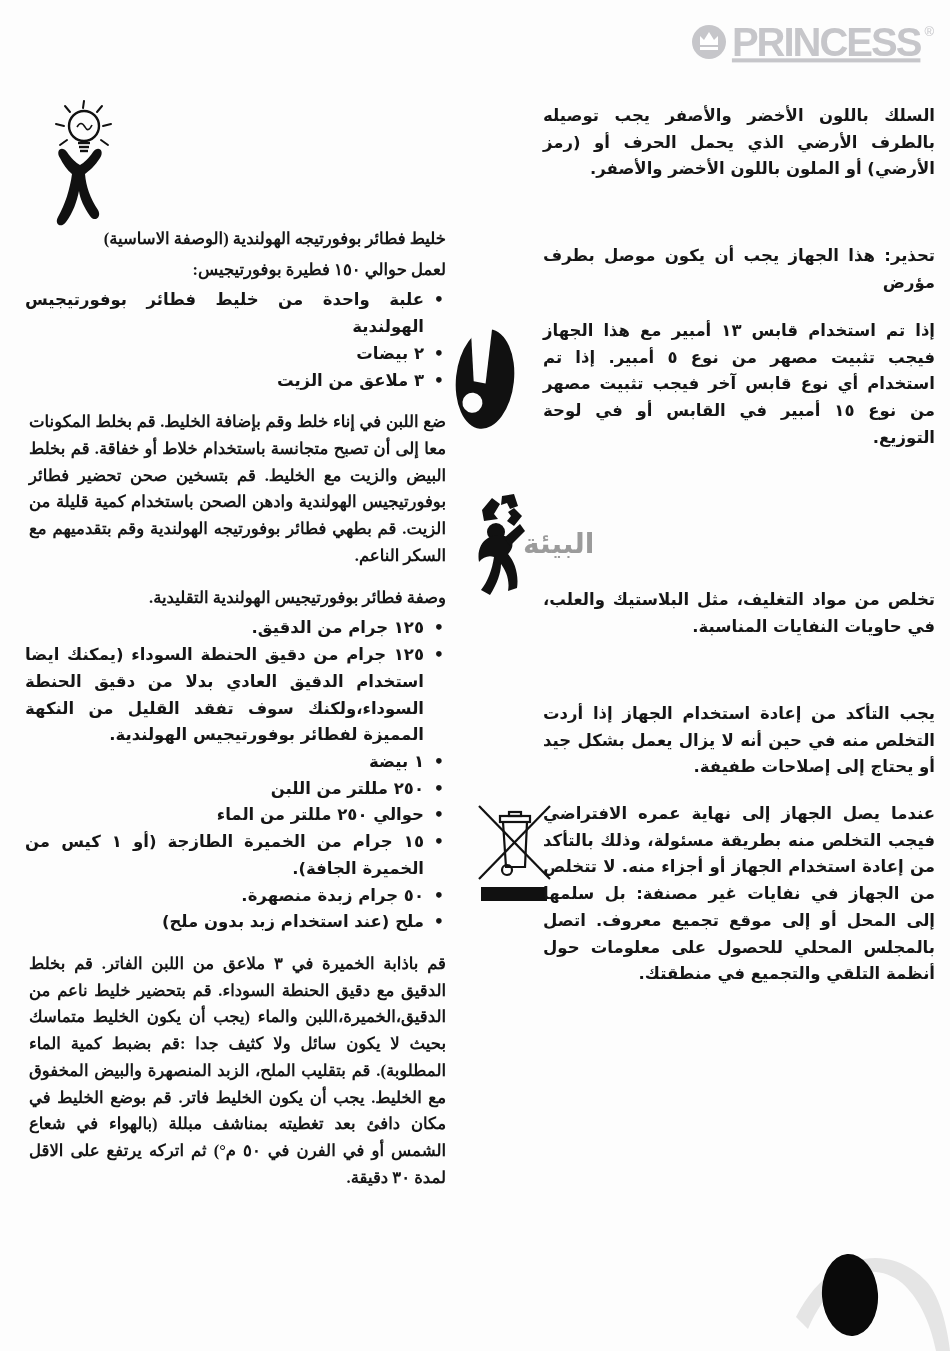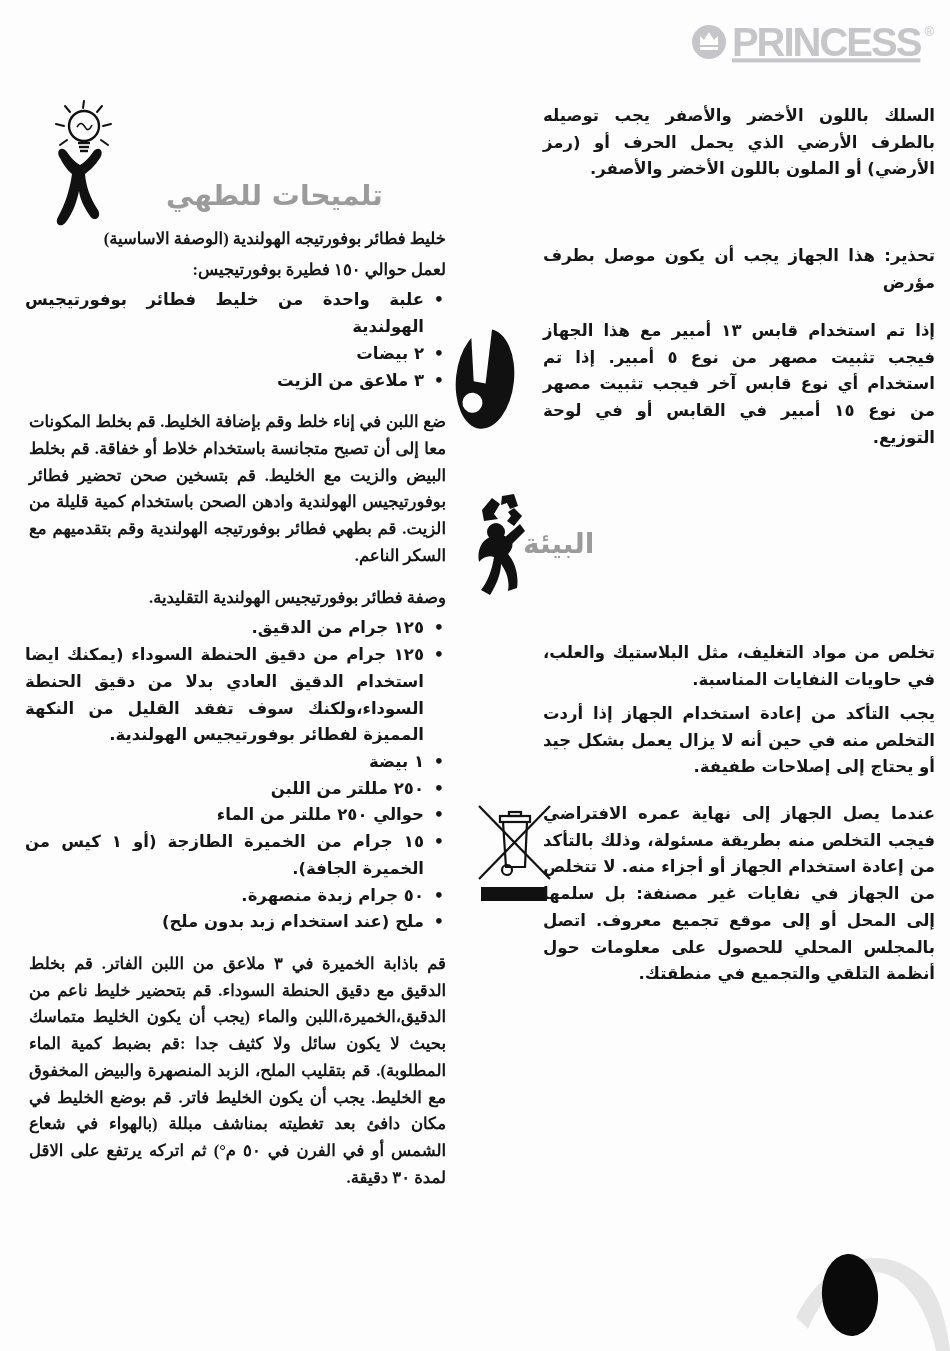--- a/index.html
+++ b/index.html
@@ -68,21 +68,20 @@
     <g stroke="#111" stroke-width="2.4" fill="none">
       <line x1="30" y1="43" x2="42" y2="43"></line>
         <line x1="31" y1="47" x2="41" y2="47"></line>
       <line x1="32" y1="51" x2="40" y2="51"></line>
     </g>
     <path d="M12 58 C7 50 14 45 19 52 C23 58 28 63 32 65 C36 63 41 58 45 52 C50 45 57 50 52 58
              C47 66 41 71 37 74 C38 86 42 98 50 110 C54 117 47 123 42 116 C36 107 32 99 31 91
              C29 101 25 113 18 122 C13 129 6 124 10 117 C17 105 22 89 24 74 C19 70 15 64 12 58 Z" fill="#111"></path>
   </svg>
 
-  <h2 class="gray-heading" style="left:166px;top:182px;">تلميحات للطهي</h2>
 
   <div class="left-body ar">
     <p>خليط فطائر بوفورتيجه الهولندية (الوصفة الاساسية)</p>
     <p>لعمل حوالي ١٥٠ فطيرة بوفورتيجيس:</p>
     <div class="blist">
       <div class="bitem">علبة واحدة من خليط فطائر بوفورتيجيس الهولندية</div>
       <div class="bitem">٢ بيضات</div>
       <div class="bitem">٣ ملاعق من الزيت</div>
     </div>
     <p class="mt">ضع اللبن في إناء خلط وقم بإضافة الخليط. قم بخلط المكونات معا إلى أن تصبح متجانسة باستخدام خلاط أو خفاقة. قم بخلط البيض والزيت مع الخليط. قم بتسخين صحن تحضير فطائر بوفورتيجيس الهولندية وادهن الصحن باستخدام كمية قليلة من الزيت. قم بطهي فطائر بوفورتيجه الهولندية وقم بتقدميهم مع السكر الناعم.</p>
@@ -121,21 +120,21 @@
       <path d="M46 20 l8 8 -8 10 -7 -5 4 -5 -3 -4 Z"></path>
       <circle cx="28" cy="44" r="9"></circle>
       <path d="M20 50 C13 54 9 63 11 74 C15 69 21 67 26 69 C24 82 20 93 13 102 L22 107
                C29 96 33 85 33 76 C38 83 42 92 40 103 L49 100 C51 87 47 74 40 66
                C45 61 46 55 42 51 C36 46 27 46 20 50 Z"></path>
       <path d="M36 50 L52 36 L57 43 L42 58 Z"></path>
     </g>
   </svg>
   <h2 class="gray-heading" style="left:523px;top:530px;">البيئة</h2>
 
-  <div class="rpara ar" style="top:640px;">تخلص من مواد التغليف، مثل البلاستيك والعلب، في حاويات النفايات المناسبة.</div>
+  <div class="rpara ar" style="top:587px;">تخلص من مواد التغليف، مثل البلاستيك والعلب، في حاويات النفايات المناسبة.</div>
 
   <div class="rpara ar" style="top:701px;">يجب التأكد من إعادة استخدام الجهاز إذا أردت التخلص منه في حين أنه لا يزال يعمل بشكل جيد أو يحتاج إلى إصلاحات طفيفة.</div>
 
   <svg class="icon-abs" style="left:476px;top:803px;" width="78" height="102" viewBox="0 0 78 102">
     <g stroke="#111" stroke-width="2.2" fill="none">
       <rect x="33" y="9" width="12" height="4"></rect>
       <rect x="24" y="13" width="30" height="6"></rect>
       <path d="M27 19 L51 19 L49 64 L30 64 Z"></path>
       <circle cx="31" cy="67" r="5"></circle>
       <line x1="3" y1="3" x2="74" y2="76"></line>

